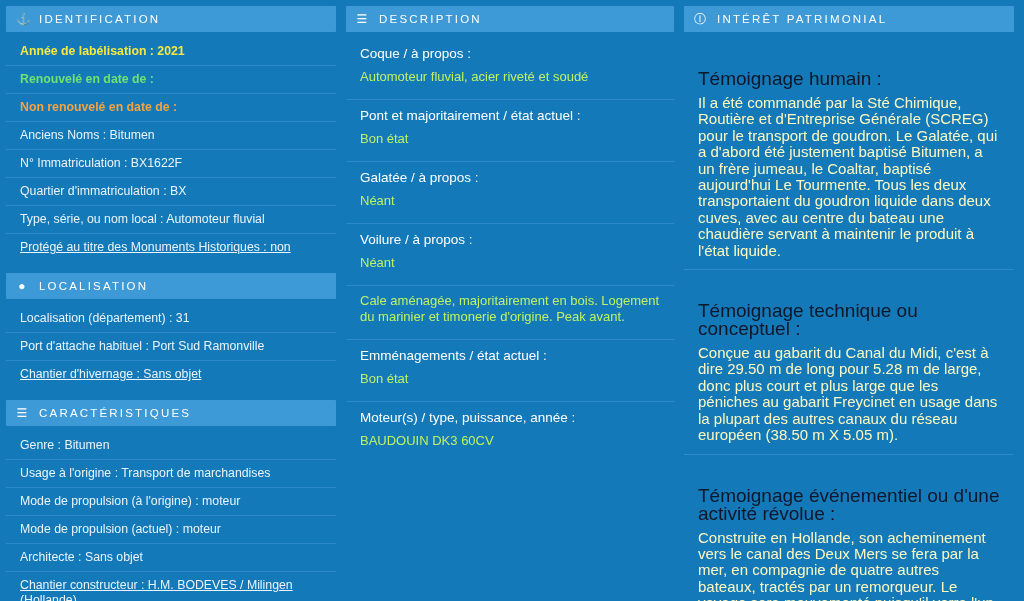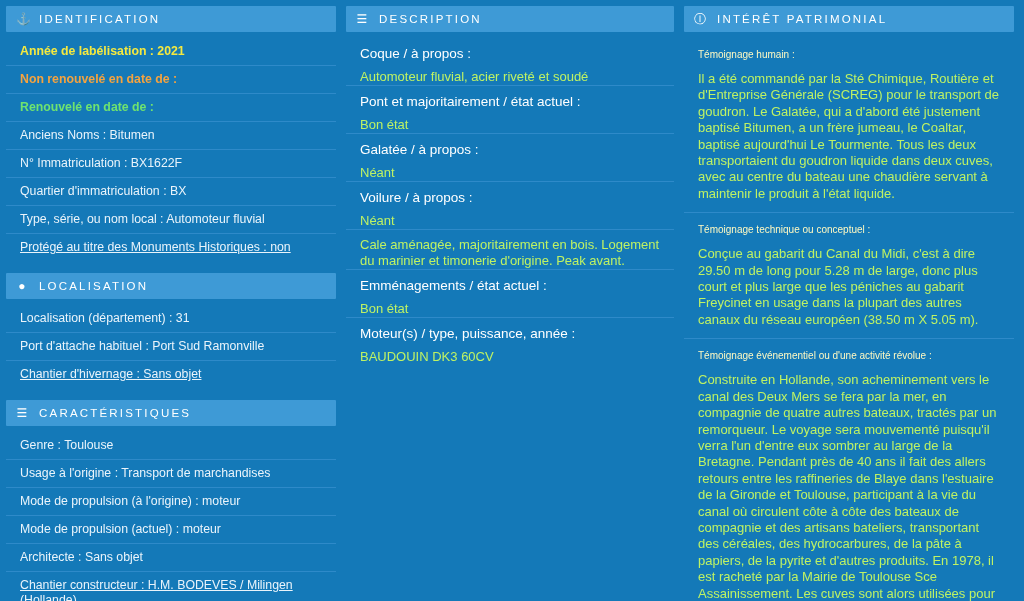--- a/index.html
+++ b/index.html
@@ -62,21 +62,21 @@
     padding: 6px 12px 6px 14px;
     border-bottom: 1px solid #2e8ac9;
   }
   .kv-row:last-child { border-bottom: none; text-decoration: underline; }
   .kv-row.highlight-yellow { color: #f5e93f; font-weight: bold; }
   .kv-row.highlight-green { color: #6fe36f; font-weight: bold; }
   .kv-row.highlight-orange { color: #f5a33f; font-weight: bold; }
 
   
   .desc-block {
-    padding: 7px 14px 0 14px;
+    padding: 7px 14px 14px 14px;
     border-bottom: 1px solid #2e8ac9;
   }
   .desc-block:last-child { border-bottom: none; }
   .desc-label {
     color: #ffffff;
     font-size: 13.5px;
     line-height: 18px;
     margin-bottom: 6px;
   }
   .desc-value {
@@ -85,48 +85,49 @@
     line-height: 16px;
   }
 
   
   .pat-block {
     padding: 8px 14px 10px 14px;
     border-bottom: 1px solid #2e8ac9;
   }
   .pat-block:last-child { border-bottom: none; }
   .pat-title {
-    color: #fef9c3;
-    font-size: 10px;
+    color: #0f172a;
+    font-size: 19px;
     line-height: 18px;
     margin-bottom: 7px;
+    margin-top: 24px;
   }
   .pat-text {
-    color: #bef264;
-    font-size: 13px;
+    color: #fef9c3;
+    font-size: 15px;
     line-height: 16.4px;
     text-align: left;
   }
 </style>
 </head>
 <body>
 
 <div class="page">
 
   <div class="col col-left">
 
     <div class="panel">
       <div class="panel-header">
         <span class="hicon">⚓</span>
         <span>IDENTIFICATION</span>
       </div>
       <div class="panel-body">
         <div class="kv-row highlight-yellow">Année de labélisation : 2021</div>
+        <div class="kv-row highlight-green">Renouvelé en date de :</div>
         <div class="kv-row highlight-orange">Non renouvelé en date de :</div>
-        <div class="kv-row highlight-green">Renouvelé en date de :</div>
         <div class="kv-row">Anciens Noms : Bitumen</div>
         <div class="kv-row">N° Immatriculation : BX1622F</div>
         <div class="kv-row">Quartier d'immatriculation : BX</div>
         <div class="kv-row">Type, série, ou nom local : Automoteur fluvial</div>
         <div class="kv-row">Protégé au titre des Monuments Historiques : non</div>
       </div>
     </div>
 
     <div class="panel">
       <div class="panel-header">
@@ -139,21 +140,21 @@
         <div class="kv-row">Chantier d'hivernage : Sans objet</div>
       </div>
     </div>
 
     <div class="panel">
       <div class="panel-header">
         <span class="hicon">☰</span>
         <span>CARACTÉRISTIQUES</span>
       </div>
       <div class="panel-body">
-        <div class="kv-row">Genre : Toulouse</div>
+        <div class="kv-row">Genre : Bitumen</div>
         <div class="kv-row">Usage à l'origine : Transport de marchandises</div>
         <div class="kv-row">Mode de propulsion (à l'origine) : moteur</div>
         <div class="kv-row">Mode de propulsion (actuel) : moteur</div>
         <div class="kv-row">Architecte : Sans objet</div>
         <div class="kv-row">Chantier constructeur : H.M. BODEVES / Milingen (Hollande)</div>
 
       </div>
     </div>
 
   </div>

